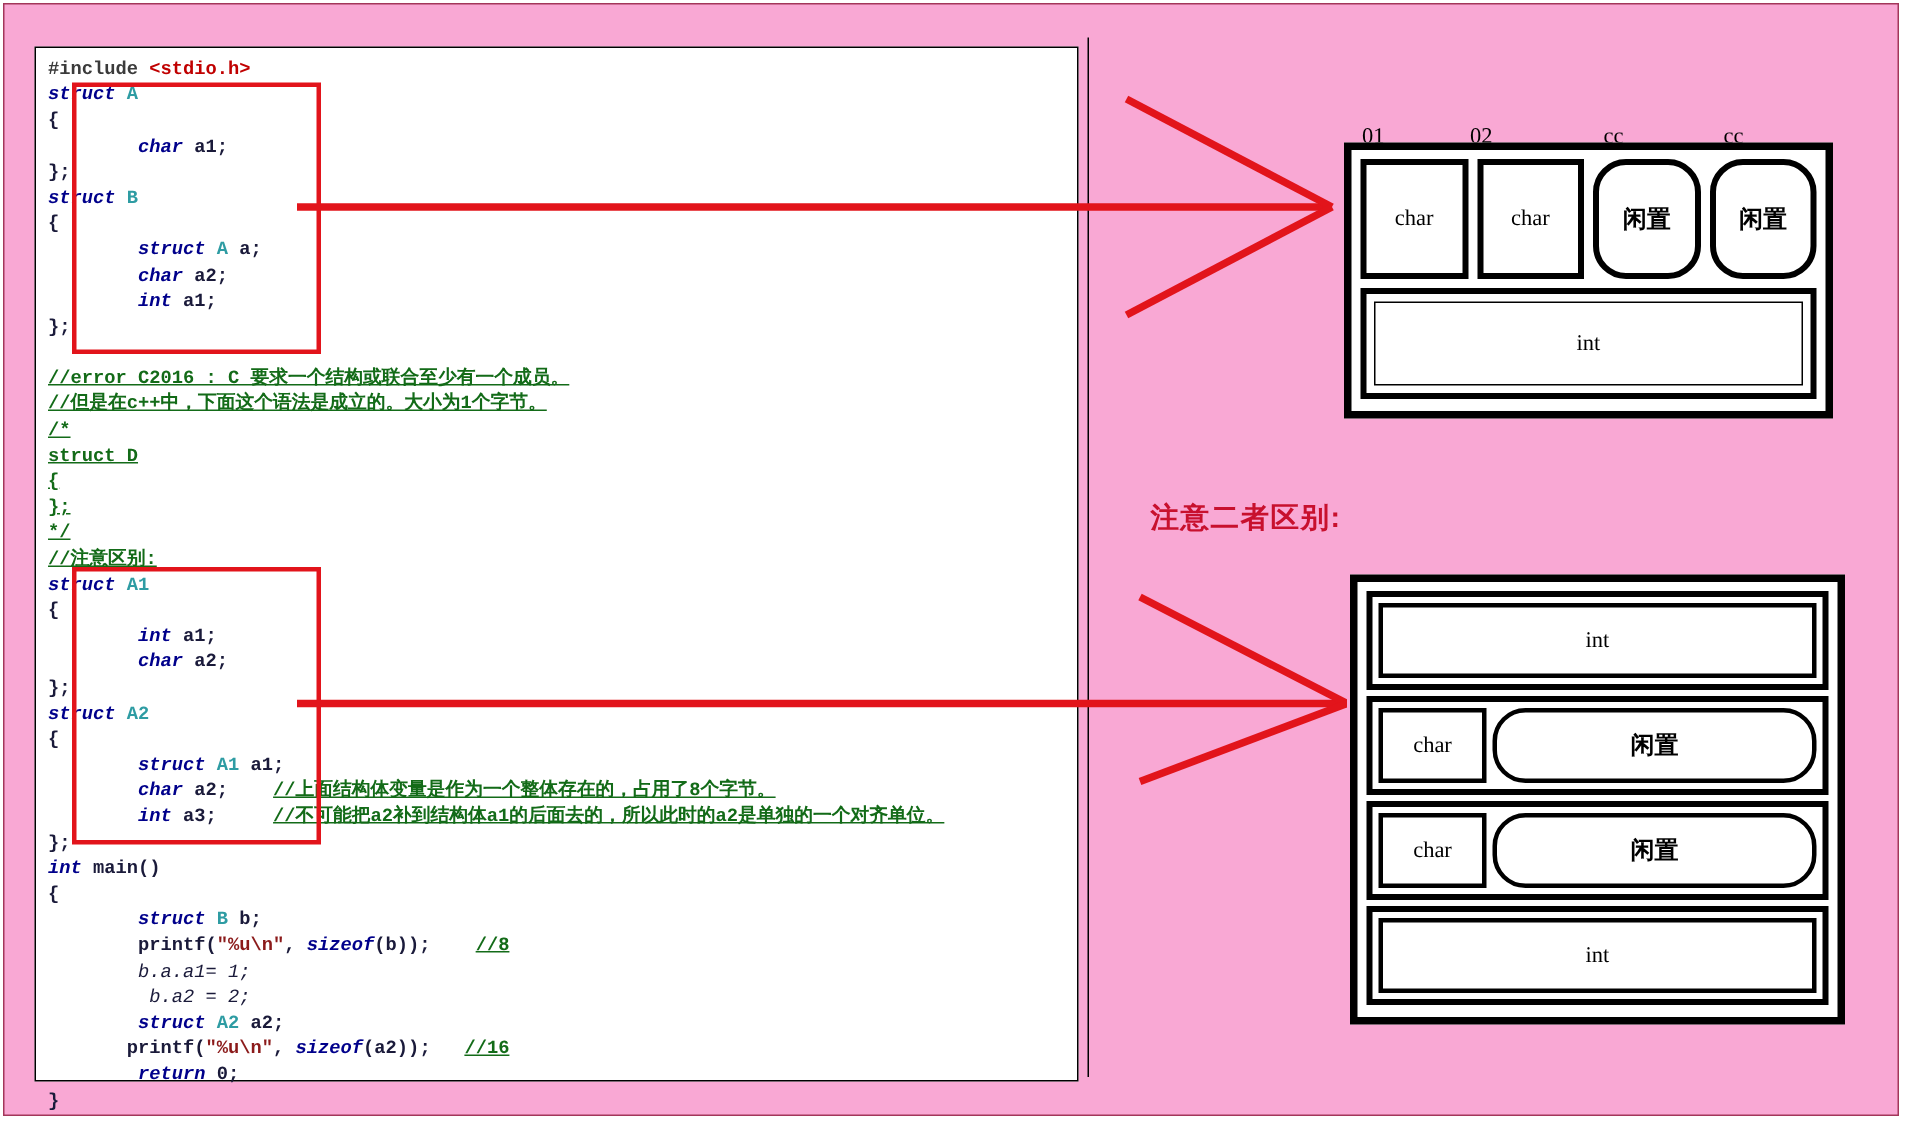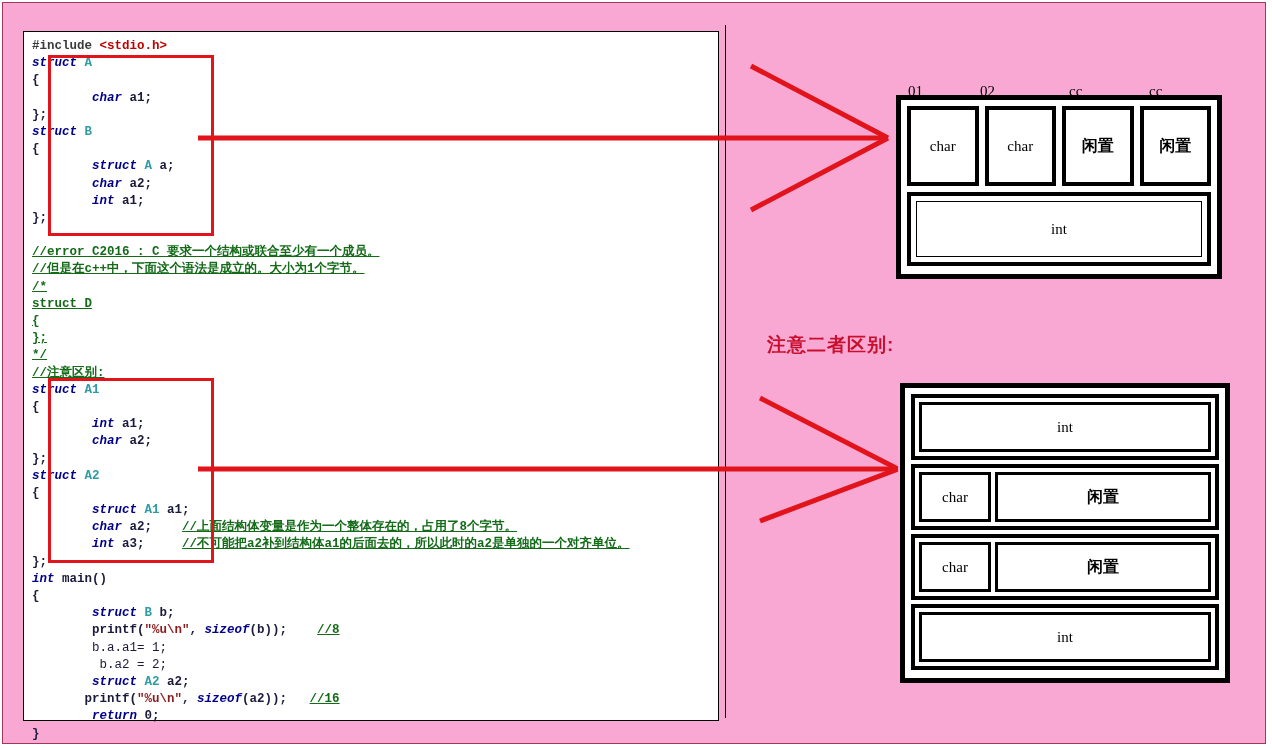--- a/index.html
+++ b/index.html
@@ -37,21 +37,21 @@
     white-space:pre;
   }
   .line{ height:17.2px; white-space:pre; }
   .c-inc   { color:#3b3b3b; }
   .c-hdr   { color:#c00000; }
   .c-kw    { color:#00008b;font-style:italic; }
   .c-type  { color:#2e9ca3; }
   .c-plain { color:#1a1a3a; }
   .c-cmt   { color:#136b18;text-decoration:underline; }
   .c-str   { color:#8b1a1a; }
-  .c-thin  { font-weight:normal; color:#1a1a3a; }
+  .c-thin  { font-weight:normal; color:#1a1a3a;font-style:italic; }
 
   
   .hl-box{
     position:absolute;
     border:3px solid #e2141b;
     box-sizing:border-box;
     pointer-events:none;
   }
   #hl-box-1{ left:24px; top:23px; width:166px; height:181px; }
   #hl-box-2{ left:24px; top:346px; width:166px; height:185px; }
@@ -89,21 +89,21 @@
     border:4px solid #000;
     box-sizing:border-box;
     display:flex;
     align-items:center;
     justify-content:center;
     background:#fff;
     font-family:"Liberation Serif", serif;
     font-size:15px;
     color:#000;
   }
-  .mem-cell.cjk{ font-size:16px; font-weight:bold; }
+  .mem-cell.cjk{ font-size:16px; font-weight:bold;border-radius:22px; }
 
   
   #mem-top .byte-row{
     top:6px; height:80px;
     border:none;
     padding:0;
     justify-content:flex-start;
     gap:6px;
   }
   #mem-top .byte-row .mem-cell{ width:72px; height:80px; }

